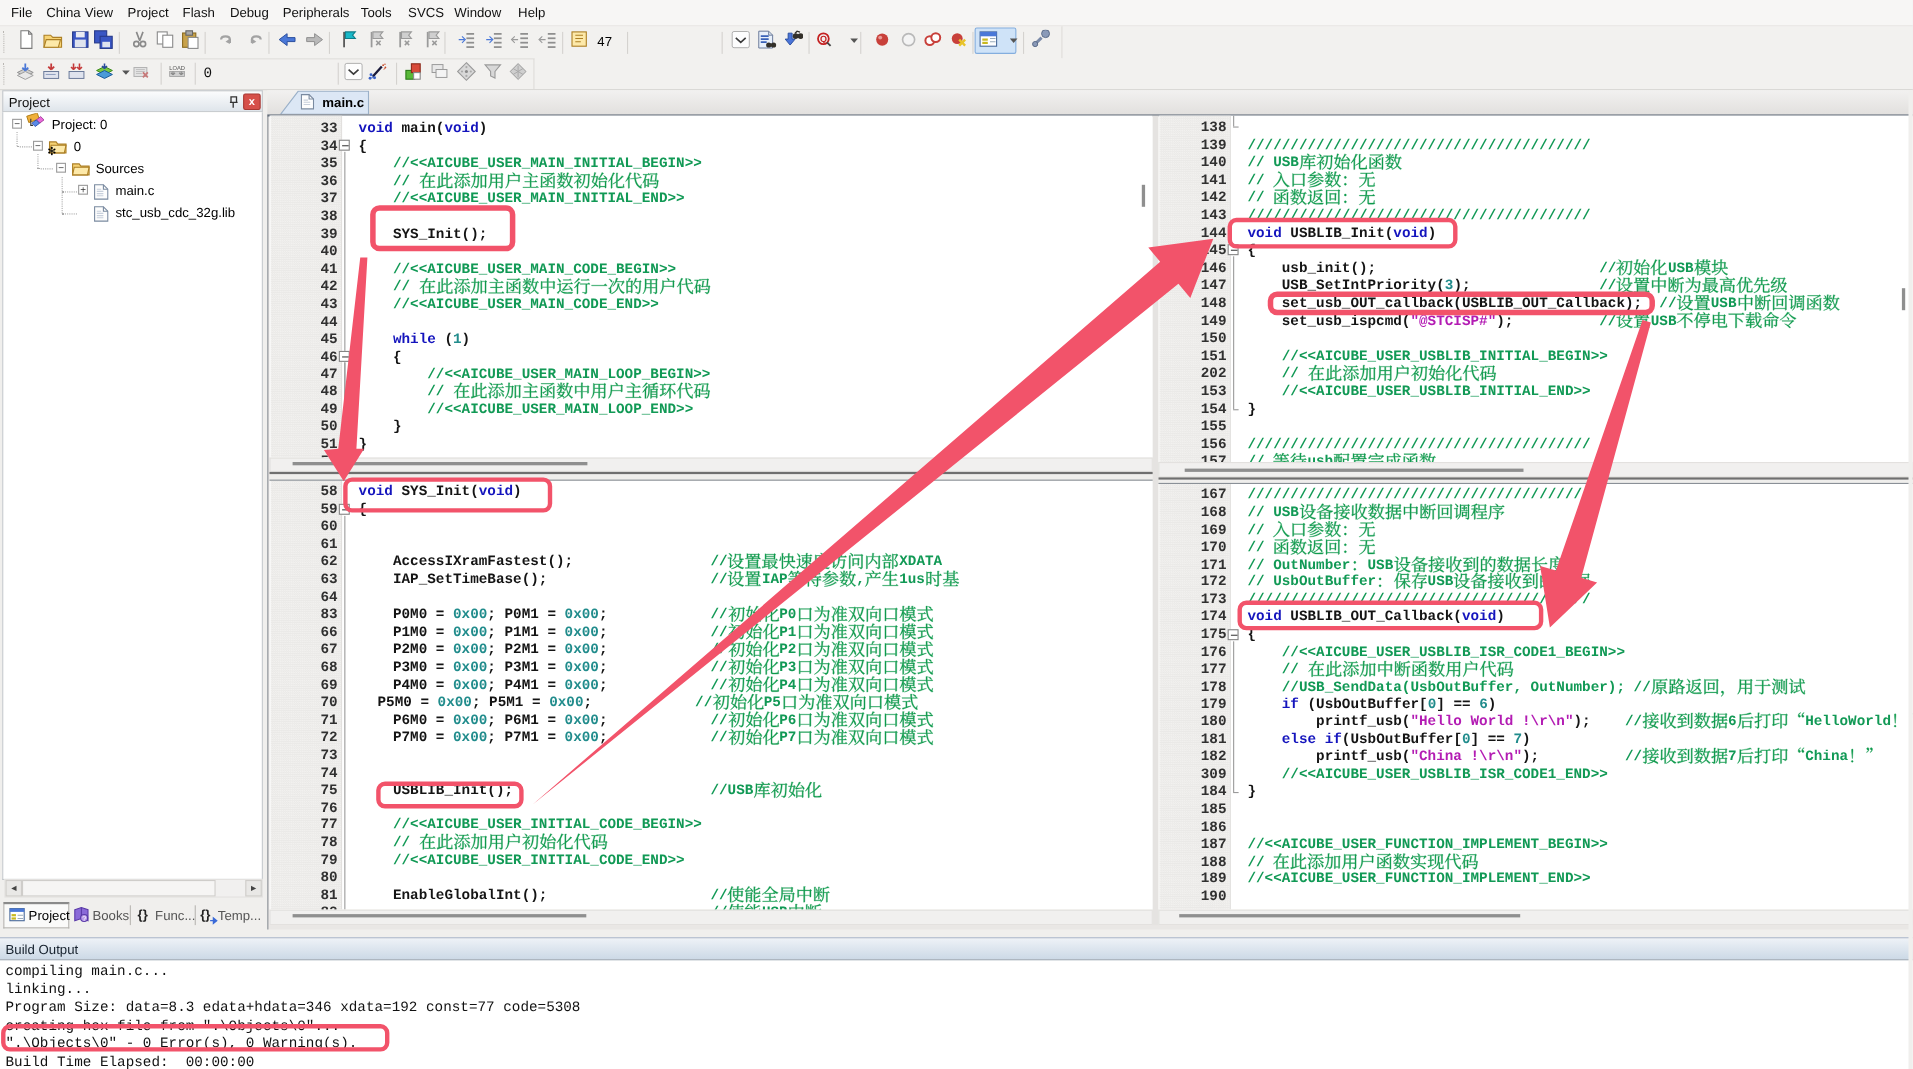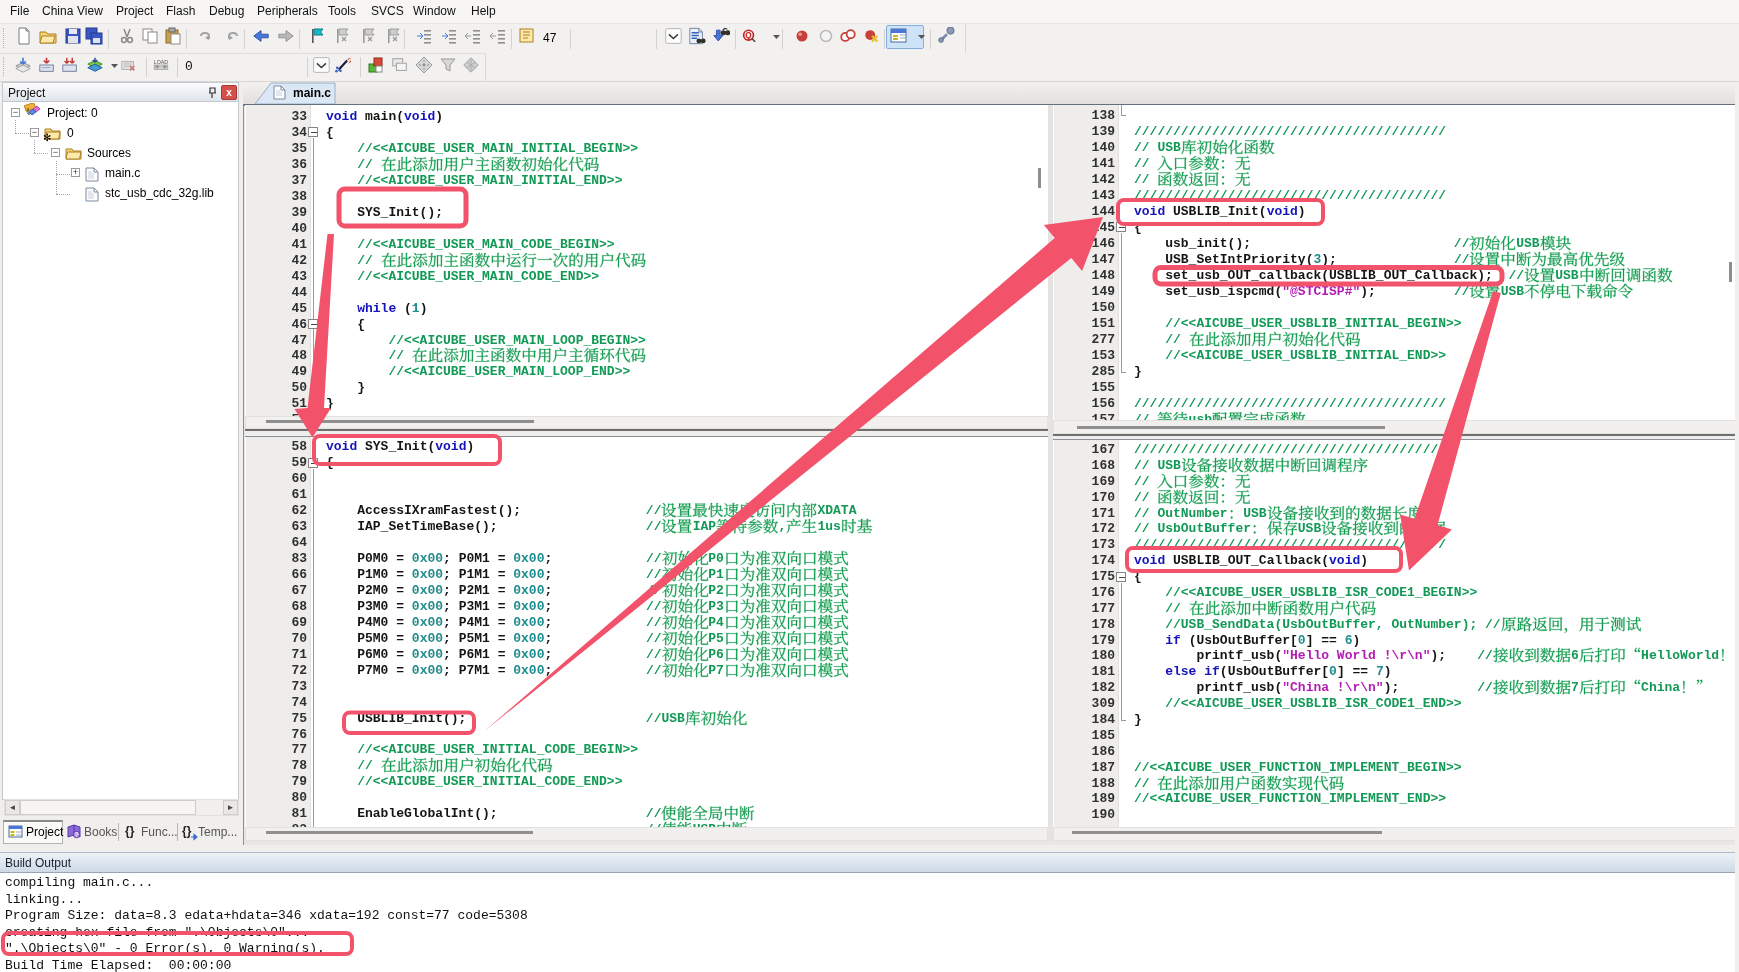--- a/index.html
+++ b/index.html
@@ -711,39 +711,39 @@
           <use href="#u7535" x="31.2"></use>
           <use href="#u4E0B" x="46.8"></use>
           <use href="#u8F7D" x="62.4"></use>
           <use href="#u547D" x="78.0"></use>
           <use href="#u4EE4" x="93.6"></use>
         </g>
       </svg></div>
     <div class="num" style="top:195.1px;width:62px">150</div>
     <div class="num" style="top:211.1px;width:62px">151</div>
     <div class="cl" style="left:81px;top:211.1px"><span class="c">    //&lt;&lt;AICUBE_USER_USBLIB_INITIAL_BEGIN&gt;&gt;</span></div>
-    <div class="num" style="top:227.2px;width:62px">277</div>
+    <div class="num" style="top:227.2px;width:62px">202</div>
     <div class="cl" style="left:81px;top:227.2px"><span class="c">    // </span><svg class="cj" width="171.6" height="16">
         <g transform="translate(0,13)">
           <use href="#u5728"></use>
           <use href="#u6B64" x="15.6"></use>
           <use href="#u6DFB" x="31.2"></use>
           <use href="#u52A0" x="46.8"></use>
           <use href="#u7528" x="62.4"></use>
           <use href="#u6237" x="78.0"></use>
           <use href="#u521D" x="93.6"></use>
           <use href="#u59CB" x="109.2"></use>
           <use href="#u5316" x="124.8"></use>
           <use href="#u4EE3" x="140.4"></use>
           <use href="#u7801" x="156.0"></use>
         </g>
       </svg></div>
     <div class="num" style="top:243.2px;width:62px">153</div>
     <div class="cl" style="left:81px;top:243.2px"><span class="c">    //&lt;&lt;AICUBE_USER_USBLIB_INITIAL_END&gt;&gt;</span></div>
-    <div class="num" style="top:259.2px;width:62px">285</div>
+    <div class="num" style="top:259.2px;width:62px">154</div>
     <div class="cl" style="left:81px;top:259.2px">}</div>
     <div class="num" style="top:275.3px;width:62px">155</div>
     <div class="num" style="top:291.3px;width:62px">156</div>
     <div class="cl" style="left:81px;top:291.3px"><span class="c">////////////////////////////////////////</span></div>
     <div class="num" style="top:307.4px;width:62px">157</div>
     <div class="cl" style="left:81px;top:307.4px"><span class="c">// </span><svg class="cj" width="31.2" height="16">
         <g transform="translate(0,13)">
           <use href="#u7B49"></use>
           <use href="#u5F85" x="15.6"></use>
         </g>
@@ -900,21 +900,21 @@
           <use href="#u4E3A" x="15.6"></use>
           <use href="#u51C6" x="31.2"></use>
           <use href="#u53CC" x="46.8"></use>
           <use href="#u5411" x="62.4"></use>
           <use href="#u53E3" x="78.0"></use>
           <use href="#u6A21" x="93.6"></use>
           <use href="#u5F0F" x="109.2"></use>
         </g>
       </svg></div>
     <div class="num" style="top:193.8px;width:62px">70</div>
-    <div class="cl" style="left:81px;top:193.8px">    P5M0 = <span class="t">0x00</span>; P5M1 = <span class="t">0x00</span>;            <span class="c">//</span><svg class="cj" width="46.8" height="16">
+    <div class="cl" style="left:67px;top:193.8px">    P5M0 = <span class="t">0x00</span>; P5M1 = <span class="t">0x00</span>;            <span class="c">//</span><svg class="cj" width="46.8" height="16">
         <g transform="translate(0,13)">
           <use href="#u521D"></use>
           <use href="#u59CB" x="15.6"></use>
           <use href="#u5316" x="31.2"></use>
         </g>
       </svg><span class="c">P5</span><svg class="cj" width="124.8" height="16">
         <g transform="translate(0,13)">
           <use href="#u53E3"></use>
           <use href="#u4E3A" x="15.6"></use>
           <use href="#u51C6" x="31.2"></use>

